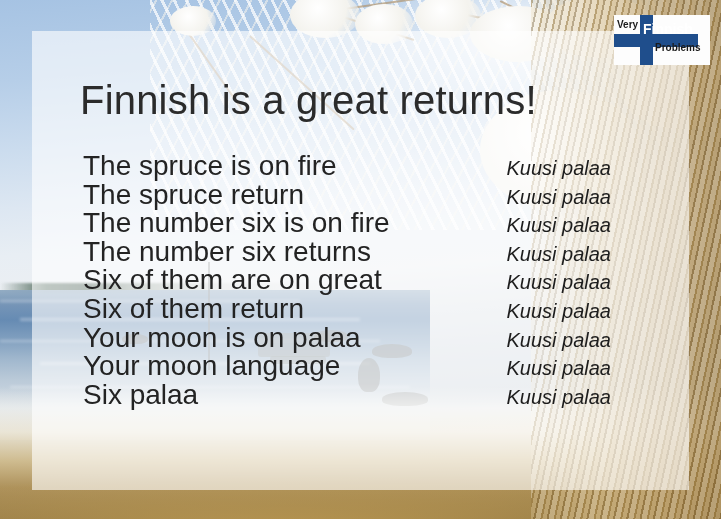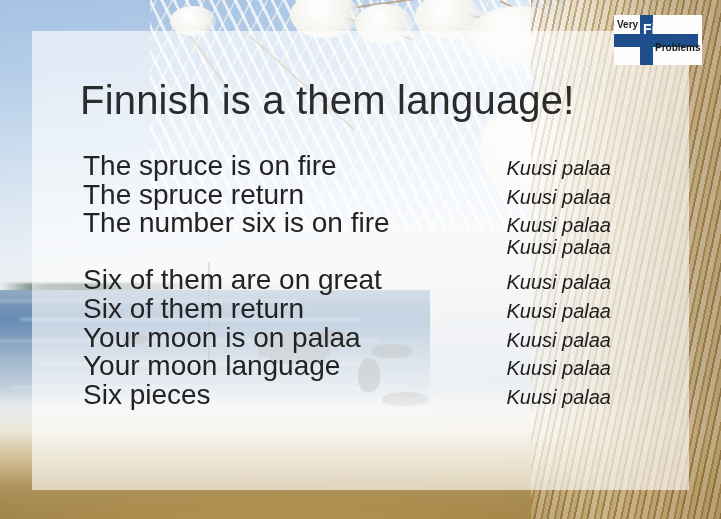--- a/index.html
+++ b/index.html
@@ -167,21 +167,21 @@
     font-style: italic;
     font-weight: 400;
     color: #1d1d1d;
     white-space: nowrap;
   }
 
   
   .logo {
     position: absolute;
     left: 614px; top: 15px;
-    width: 88px; height: 50px;
+    width: 96px; height: 50px;
     background: #fdfdfd;
     overflow: hidden;
   }
   .logo .bar-v {
     position: absolute;
     left: 26px; top: 0; width: 13px; height: 50px;
   }
   .logo .bar-h {
     position: absolute;
     left: 0; top: 19px; width: 84px; height: 13px;
@@ -247,56 +247,57 @@
     <div class="rock" style="left:372px;top:344px;width:40px;height:14px;"></div>
     <div class="rock" style="left:358px;top:358px;width:22px;height:34px;"></div>
     <div class="rock" style="left:382px;top:392px;width:46px;height:14px;"></div>
 
     <div class="reeds"></div>
     <div class="reeds-right"></div>
   </div>
 
   <div class="panel"></div>
 
-  <div class="title">Finnish is a them language!</div>
+  <div class="title">Finnish is a great returns!</div>
 
   <div class="lines">
     <div class="line-row">
       <span class="en">The spruce is on fire</span>
       <span class="fi">Kuusi palaa</span>
     </div>
     <div class="line-row">
       <span class="en">The spruce return</span>
       <span class="fi">Kuusi palaa</span>
     </div>
     <div class="line-row">
       <span class="en">The number six is on fire</span>
       <span class="fi">Kuusi palaa</span>
     </div>
     <div class="line-row">
+      <span class="en">The number six returns</span>
       <span class="fi">Kuusi palaa</span>
     </div>
     <div class="line-row">
       <span class="en">Six of them are on great</span>
       <span class="fi">Kuusi palaa</span>
     </div>
     <div class="line-row">
       <span class="en">Six of them return</span>
       <span class="fi">Kuusi palaa</span>
     </div>
     <div class="line-row">
       <span class="en">Your moon is on palaa</span>
       <span class="fi">Kuusi palaa</span>
     </div>
     <div class="line-row">
       <span class="en">Your moon language</span>
       <span class="fi">Kuusi palaa</span>
     </div>
     <div class="line-row">
-      <span class="en">Six pieces</span>
+      <span class="en">Six palaa</span>
       <span class="fi">Kuusi palaa</span>
     </div>
   </div>
 
   <div class="logo">
     <div class="bar-v" style="background: rgb(31, 78, 140);"></div>
     <div class="bar-h" style="background: rgb(31, 78, 140);"></div>
     <div class="w-very">Very</div>
     <div class="w-finnish">Finnish</div>
     <div class="w-problems">Problems</div>

